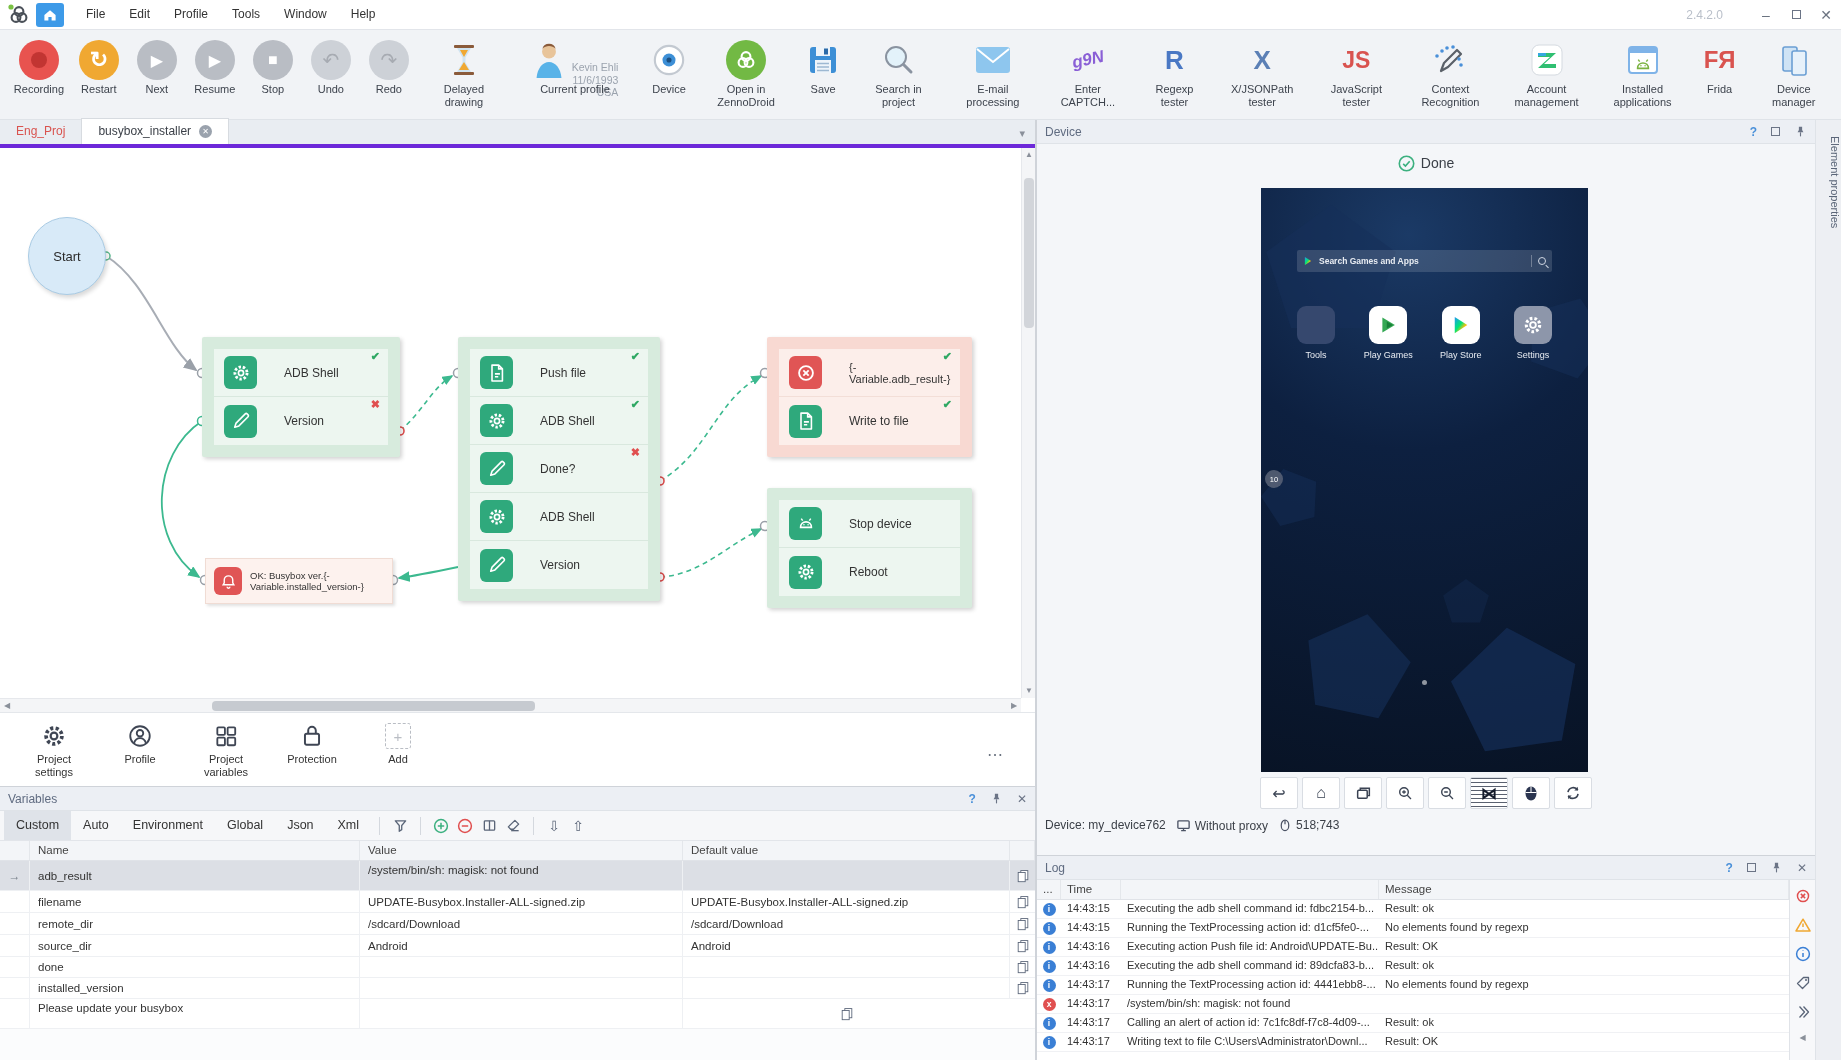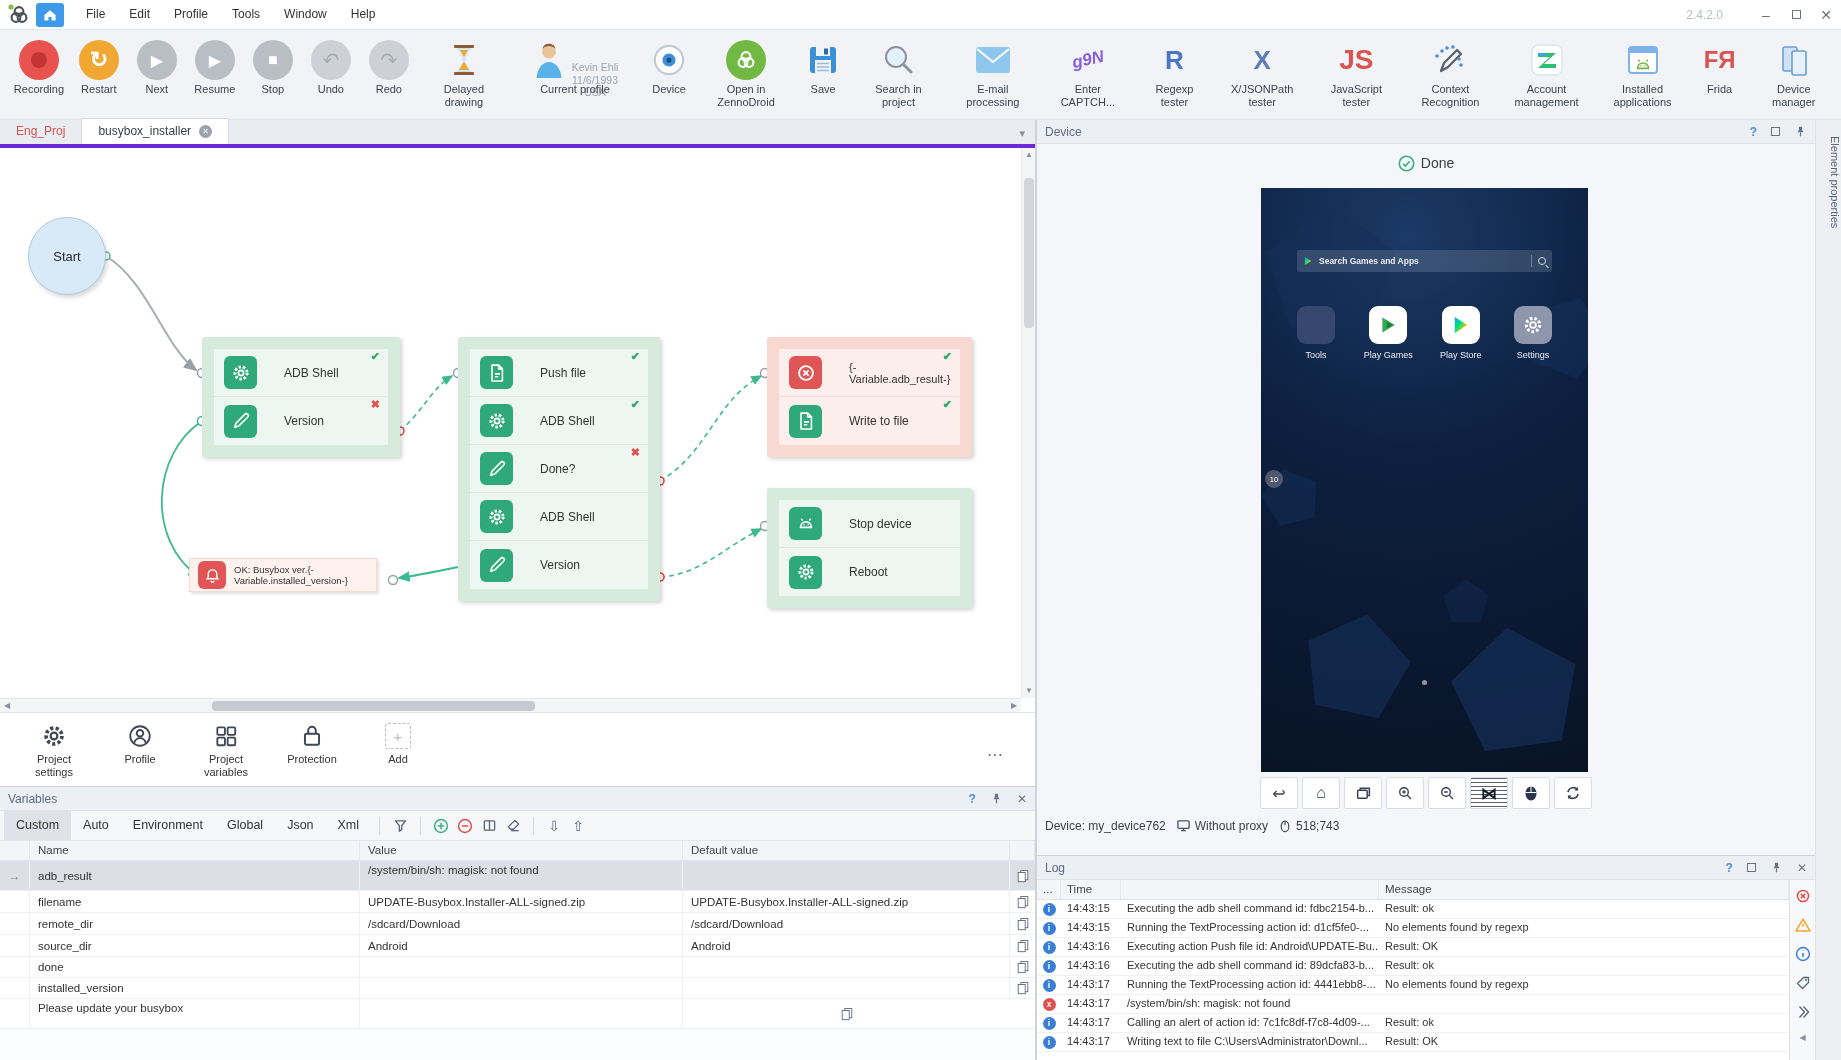--- a/index.html
+++ b/index.html
@@ -26,21 +26,21 @@
   .tbi { display:flex; flex-direction:column; align-items:center; padding:0 7px; min-width:58px; }
   .tbi .ic { height:46px; display:flex; align-items:center; justify-content:center; }
   .tbi .lb { font-size:11px; color:#3d434d; text-align:center; line-height:13px; max-width:86px; }
   .circ { width:40px; height:40px; border-radius:50%; display:flex; align-items:center;
     justify-content:center; color:#fff; font-size:16px; }
   .c-red { background:#e8534f; } .c-red i { width:16px; height:16px; border-radius:50%; background:#c23532; display:block; }
   .c-org { background:#f0a832; font-size:22px; font-weight:bold; }
   .c-gray { background:#b9bdc4; } .c-lgray { background:#cdd1d7; color:#a7abb2; font-size:20px; }
   .glyph-ic { font-weight:bold; }
   .profile-wrap { display:flex; align-items:center; gap:6px; }
-  .prof-txt { font-size:10.5px; color:#9ba3ae; line-height:12.5px; text-align:center;margin-top:40px; }
+  .prof-txt { font-size:10.5px; color:#9ba3ae; line-height:12.5px; text-align:right;margin-top:40px; }
 
   
   #main { position:absolute; left:0; top:120px; width:1841px; height:940px; }
   #left-pane { position:absolute; left:0; top:0; width:1035px; height:940px; background:#fff; }
   #right-pane { position:absolute; left:1037px; top:0; width:778px; height:940px; background:#f4f6f9; }
   #side-strip { position:absolute; left:1815px; top:0; width:26px; height:940px; background:#edeff3;
     border-left:1px solid #dfe3e8; }
   .vert-label { writing-mode:vertical-rl; font-size:11px; color:#5a6578; margin:8px auto 0; display:block; width:100%; text-align:left; padding-top:8px; }
   .splitter-v { position:absolute; left:1035px; top:0; width:2px; height:940px; background:#cfd3d9; }
 
@@ -67,21 +67,21 @@
   .group.green .node-row { background:#edf6f0; border-bottom:1px solid #d9e8de; }
   .group.pink .node-row { background:#fceeea; border-bottom:1px solid #f3ded7; }
   .group .node-row:last-child { border-bottom:none; }
   .node-icon { width:33px; height:33px; border-radius:6px; background:#2fa97c; color:#fff; flex:none;
     display:flex; align-items:center; justify-content:center; }
   .node-icon.red { background:#e05555; }
   .node-label { margin-left:27px; font-size:12px; color:#333; }
   .node-label.small { font-size:11px; }
   .row-status { position:absolute; top:1px; right:8px; font-size:11px; font-weight:bold; }
   .row-status.ok { color:#2fa863; } .row-status.fail { color:#e04f4f; }
-  .alert-node { position:absolute; left:189px; top:410px; width:188px; height:34px; background:#fdf2ee;
+  .alert-node { position:absolute; left:205px; top:410px; width:188px; height:46px; background:#fdf2ee;
     border:1px solid #f0dcd4; display:flex; align-items:center; gap:8px; padding:4px 8px;
     box-shadow:2px 2px 3px rgba(0,0,0,.12); }
   .alert-icon { width:28px; height:28px; border-radius:6px; background:#e05555; color:#fff; flex:none;
     display:flex; align-items:center; justify-content:center; }
   .alert-text { font-size:9.5px; color:#333; line-height:11.5px; }
   
   .sb-v { position:absolute; right:0; top:0; width:14px; height:550px; background:#f4f5f7; border-left:1px solid #e6e8ec; }
   .sb-h { position:absolute; left:0; bottom:0; height:14px; width:1021px; background:#f4f5f7; border-top:1px solid #e6e8ec; }
   .sb-thumb-v { position:absolute; left:2px; top:30px; width:10px; height:150px; background:#d2d5da; border-radius:4px; }
   .sb-thumb-h { position:absolute; top:2px; left:212px; width:323px; height:10px; background:#c6cad0; border-radius:4px; }
@@ -142,21 +142,21 @@
   .tools-tile i { border-radius:3px; display:block; }
   .white-tile { background:#fff; }
   .set-tile { background:#8d96aa; color:#fff; }
   .zoom-badge { position:absolute; left:4px; top:282px; width:18px; height:18px; border-radius:50%;
     background:rgba(90,100,120,.85); color:#fff; font-size:7.5px; display:flex; align-items:center; justify-content:center; }
   .page-dot { position:absolute; left:161px; top:492px; width:5px; height:5px; border-radius:50%; background:rgba(255,255,255,.55); }
   #dtoolbar { position:absolute; left:0; top:657px; width:778px; display:flex; justify-content:center; gap:4px; }
   .dbtn { width:38px; height:32px; background:#fff; border:1px solid #d9dde3; border-radius:2px;
     display:flex; align-items:center; justify-content:center; color:#3a4353; font-size:16px; }
   .dbtn.sel { background:repeating-linear-gradient(180deg,#5a6170 0 1.5px,#fff 1.5px 4px); color:#141b2b; font-weight:bold; }
-  #dstatus { position:absolute; left:8px; top:698px; display:flex; align-items:center; gap:10px; font-size:12px; color:#3a3f47; }
+  #dstatus { position:absolute; left:8px; top:698px; display:flex; align-items:flex-start; gap:10px; font-size:12px; color:#3a3f47; }
 
   
   #log { position:absolute; left:0; top:735px; width:778px; height:205px; background:#fff; border-top:1px solid #cfd3d9; }
   .lgrid { display:grid; grid-template-columns:24px 60px 258px 1fr; }
   .lhead { height:20px; background:#f3f5f8; border-bottom:1px solid #e0e3e8; color:#444; }
   .lhead span { padding:3px 6px; font-size:11.5px; border-right:1px solid #e4e7eb; }
   .lrow { height:19px; border-bottom:1px solid #f0f1f4; }
   .lcell { padding:2px 6px; font-size:11px; color:#333; white-space:nowrap; overflow:hidden; }
   .licon { display:flex; align-items:center; justify-content:center; }
   .dot-ic { width:13px; height:13px; border-radius:50%; color:#fff; font-size:8.5px; font-weight:bold;
@@ -480,21 +480,21 @@
     <span class="lb">Regexp tester</span>
   </div>
   <div class="tbi">
     <span class="ic">
         <span class="glyph-ic" style="color:#5b7fb5;font-size:26px">X</span>
       </span>
     <span class="lb">X/JSONPath tester</span>
   </div>
   <div class="tbi">
     <span class="ic">
-        <span class="glyph-ic" style="color:#d9534f;font-size:28px">JS</span>
+        <span class="glyph-ic" style="color:#d9534f;font-size:23px">JS</span>
       </span>
     <span class="lb">JavaScript tester</span>
   </div>
   <div class="tbi">
     <span class="ic">
       <svg width="34" height="34" viewBox="0 0 34 34">
         <path d="M8 28l3-8L24 7l4 4-13 13z" fill="none" stroke="#5a6068" stroke-width="2.2" stroke-linejoin="round"></path>
         <circle cx="9" cy="8" r="1.8" fill="#4a90d9"></circle>
           <circle cx="14" cy="5" r="1.8" fill="#4a90d9"></circle>
         <circle cx="20" cy="4" r="1.8" fill="#4a90d9"></circle>

